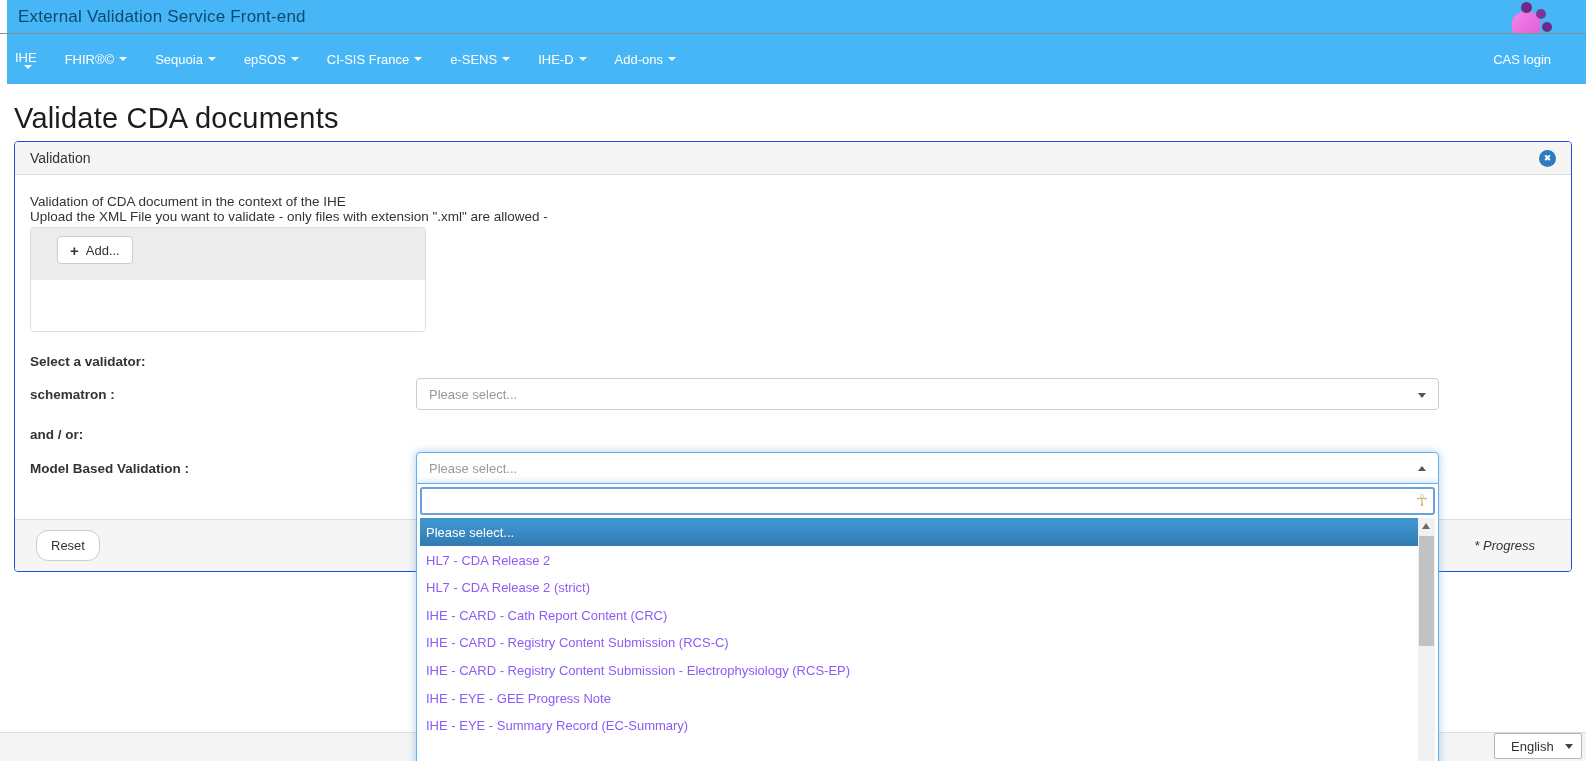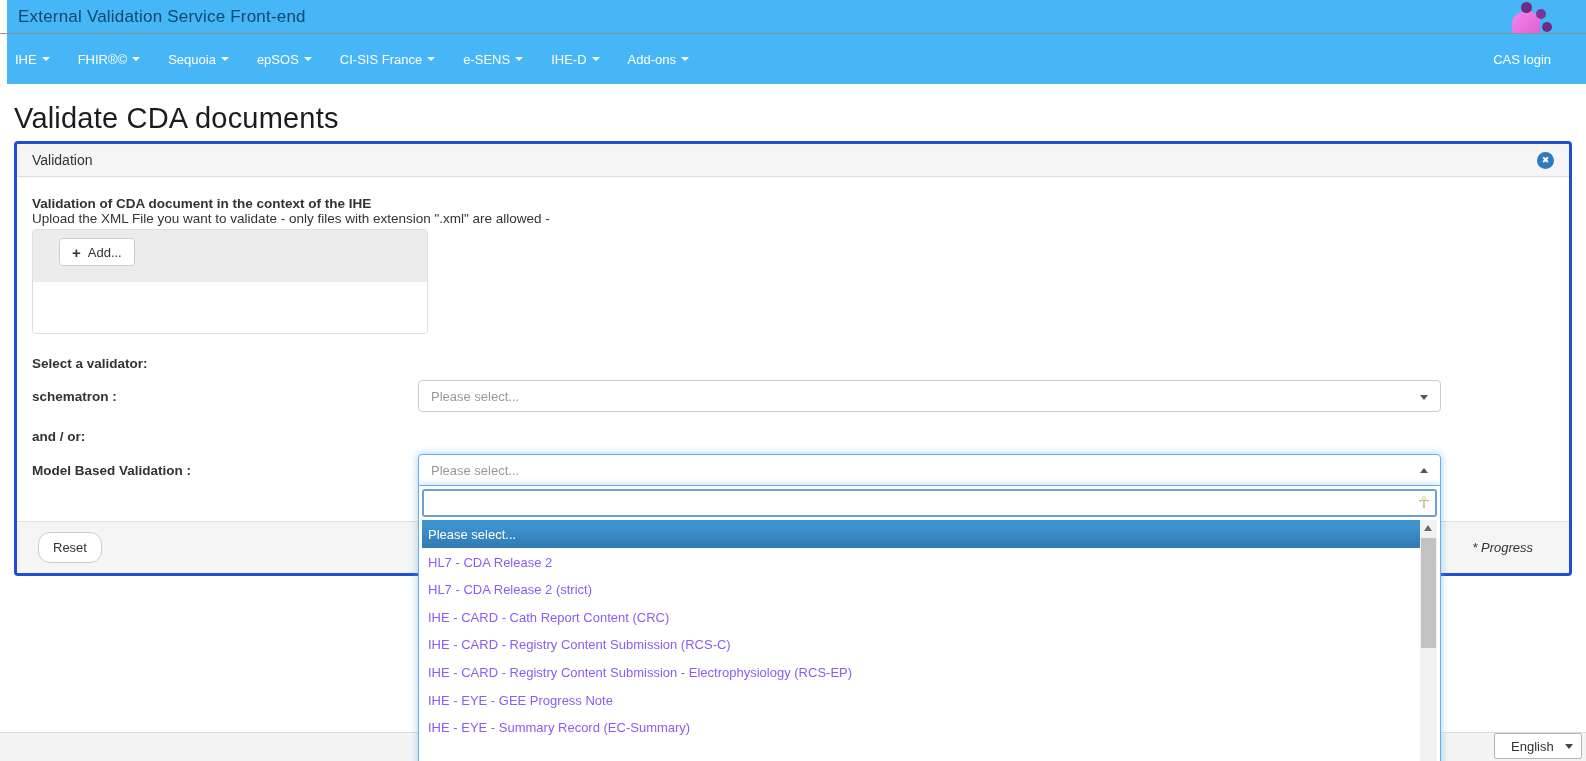--- a/index.html
+++ b/index.html
@@ -16,21 +16,21 @@
     display:flex; align-items:center; padding-left:11px; position:relative;
   }
   .app-title { color:#0c4a6e; font-size:17px; letter-spacing:.2px; }
   .bar-divider { position:absolute; top:33px; left:0; width:1586px; height:1px; background:#8e8e8e; z-index:6; }
   .navbar {
     height:50px; background:#47b6f7; border-left:7px solid #fff; margin-top:1px;
     display:flex; align-items:center; color:#fff; font-size:13px;
   }
   .nav-list { list-style:none; display:flex; align-items:center; height:100%; }
   .nav-list li { padding:0 14px; display:flex; align-items:center; cursor:pointer; }
-  .nav-list li:first-child { padding-left:8px; }
+  .nav-list li:first-child { padding-left:8px;flex-direction:column; }
   .caret-down-w {
     display:inline-block; width:0; height:0; margin-left:5px;
     border-left:4px solid transparent; border-right:4px solid transparent; border-top:4px solid #fff;
   }
   .nav-right { margin-left:auto; padding-right:35px; cursor:pointer; }
 
   
   .logo { position:absolute; top:2px; right:34px; width:40px; height:31px; z-index:7; }
   .logo-blob {
     position:absolute; left:0; top:9px; width:28px; height:22px;
@@ -39,32 +39,32 @@
   }
   .logo-dot { position:absolute; border-radius:50%; background:#6f2a85; }
   .logo-dot1 { width:11px; height:11px; left:9px; top:0; }
   .logo-dot2 { width:10px; height:10px; left:24px; top:7px; background:#7c3694; }
   .logo-dot3 { width:10px; height:10px; left:30px; top:20px; }
 
   
   .main { padding:0 14px; }
   h1.page-title { font-size:29px; font-weight:500; color:#1c1c1c; margin:18px 0 6px 0; letter-spacing:.2px; }
 
-  .panel { border:3px solid #1d4ed8; border-radius:4px; background:#fff; }
+  .panel { border:1px solid #1d4ed8; border-radius:4px; background:#fff; }
   .panel-heading {
     background:#f5f5f5; border-bottom:1px solid #ddd; border-radius:3px 3px 0 0;
     height:33px; display:flex; align-items:center; padding:0 15px; font-size:14px; color:#333;
   }
   .panel-close {
     margin-left:auto; width:17px; height:17px; border-radius:50%; background:#2e7bbf;
     color:#fff; font-size:9px; font-weight:bold; display:flex; align-items:center; justify-content:center;
     cursor:pointer; font-family:"DejaVu Sans", sans-serif;
   }
   .panel-body { padding:15px 15px 0 15px; font-size:13.5px; }
-  .intro-heading { font-weight:bold; margin:4px 0 0 0; }
+  .intro-heading { font-weight:normal; margin:4px 0 0 0; }
   .intro-text { margin:0 0 3px 0; }
 
   
   .upload-box { width:396px; height:105px; border:1px solid #ddd; border-radius:4px; overflow:hidden; margin-bottom:22px; }
   .upload-toolbar { background:#ececec; height:52px; padding:8px 0 0 26px; }
   .add-btn {
     display:inline-flex; align-items:center; gap:7px; height:28px; padding:0 12px;
     background:#fff; border:1px solid #ccc; border-radius:4px; font-size:13px; color:#333; cursor:pointer;
   }
   .plus-glyph { font-weight:900; font-size:15px; line-height:1; }

